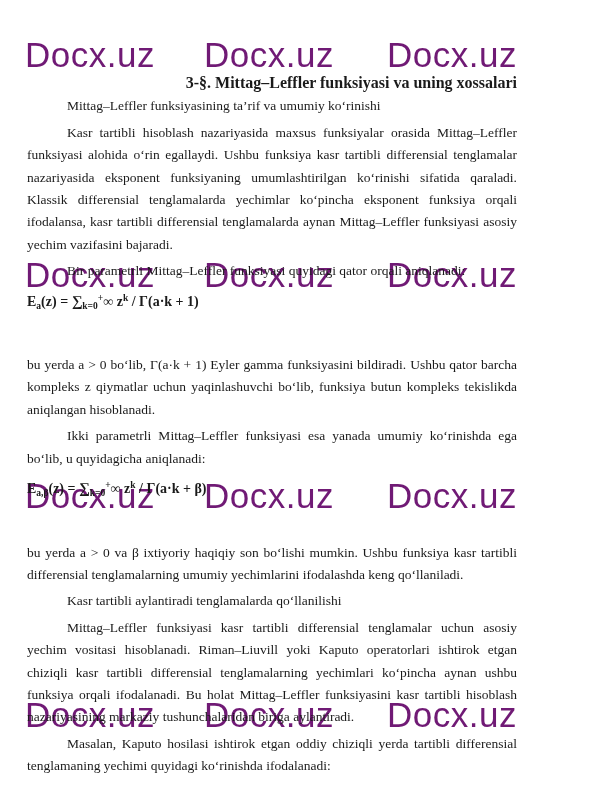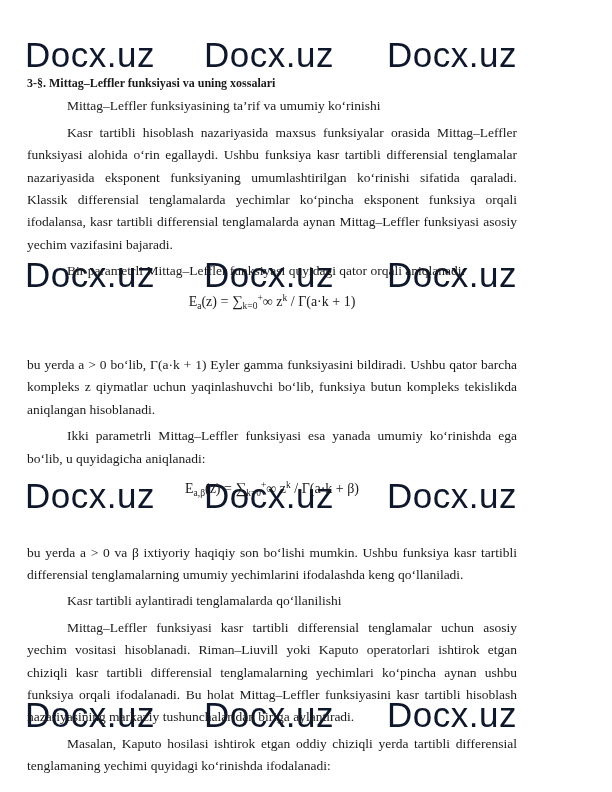--- a/index.html
+++ b/index.html
@@ -11,51 +11,50 @@
     position:relative;
     overflow:hidden;
   }
   
   .wm-layer{position:absolute;inset:0;z-index:0;}
   .wm{
     position:absolute;
     font-family:"Liberation Sans", sans-serif;
     font-size:35px;
     line-height:30px;
-    color:#0f172a;
+    color:#701a75;
     letter-spacing:0.5px;
     user-select:none;
     white-space:nowrap;
   }
   .r1{top:40px}.r2{top:260px}.r3{top:481px}.r4{top:700px}
   .c1{left:25px}.c2{left:204px}.c3{left:387px}
   
   .content{
     position:absolute;
     left:27px;top:72px;
     width:490px;
     z-index:1;
     font-size:13.5px;
     line-height:22.4px;
   }
   .title{
-    font-size:12px;
+    font-size:16px;
     font-weight:bold;
-    text-align:left;
+    text-align:right;
     margin:0 0 1px 0;
   }
   .content p{
     margin:0 0 4px 0;
     text-align:justify;
     text-indent:40px;
   }
   .content p.noindent{text-indent:0;margin-top:37px;}
   .formula{
-    text-align:center;
-    font-weight:normal;
+    font-weight:bold;
     font-size:14px;
     margin:4px 0 1px 0;
     white-space:nowrap;
   }
   .formula sub{font-size:9.5px;vertical-align:-3px;}
   .formula sup{font-size:9.5px;vertical-align:5px;}
   .formula .sum{font-size:15px;}
 </style>
 </head>
 <body>

